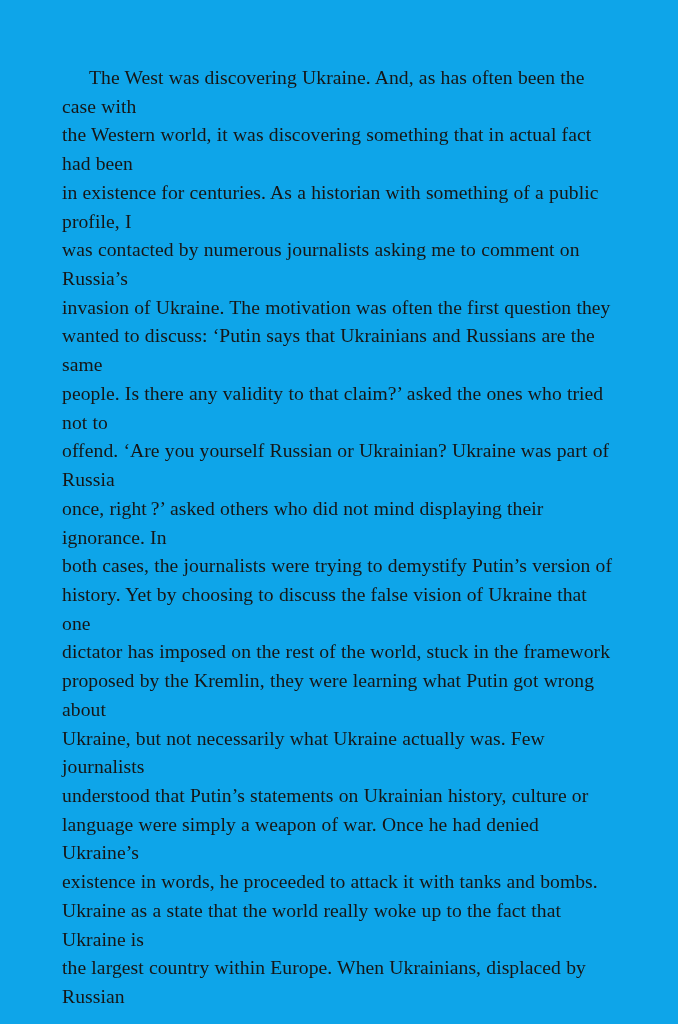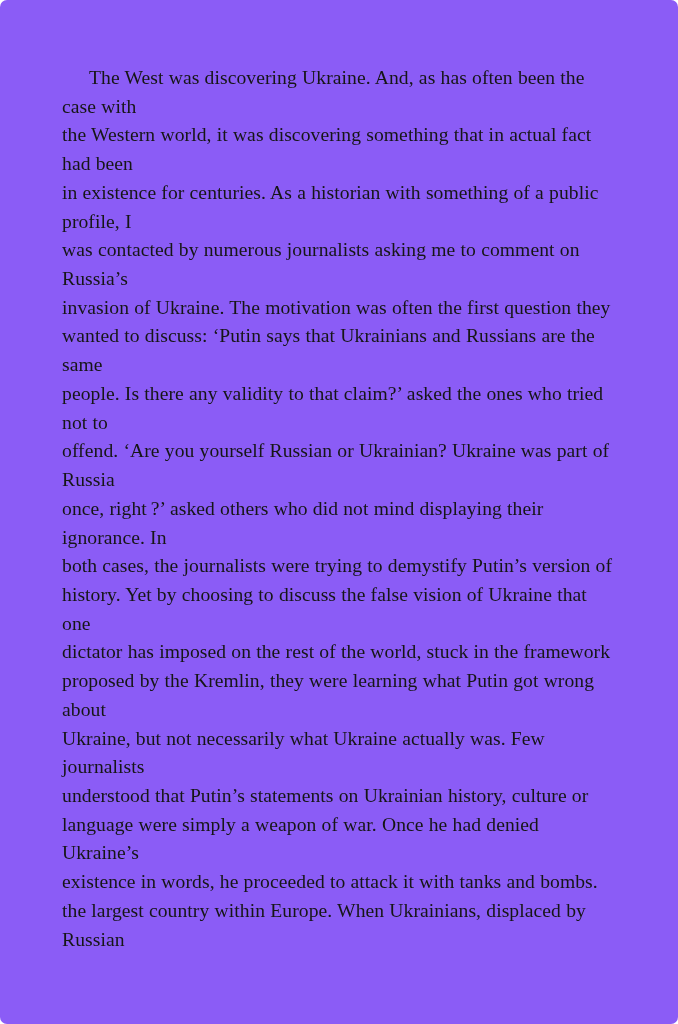--- a/index.html
+++ b/index.html
@@ -47,18 +47,18 @@
   .para .ln {
     display: block;
   }
   .para .ln.indent {
     text-indent: 27px;
   }
 </style>
 </head>
 <body style="color: rgb(22, 22, 22);">
 
-<div class="page" style="background: #8b5cf6; border-radius: 7px;">
+<div class="page" style="background: #0ea5e9;">
   <div class="text-block" id="text-block">
       <p class="para"><span class="ln indent">The West was discovering Ukraine. And, as has often been the case with</span><span class="ln">the Western world, it was discovering something that in actual fact had been</span><span class="ln">in existence for centuries. As a historian with something of a public profile, I</span><span class="ln">was contacted by numerous journalists asking me to comment on Russia’s</span><span class="ln">invasion of Ukraine. The motivation was often the first question they</span><span class="ln">wanted to discuss: ‘Putin says that Ukrainians and Russians are the same</span><span class="ln">people. Is there any validity to that claim?’ asked the ones who tried not to</span><span class="ln">offend. ‘Are you yourself Russian or Ukrainian? Ukraine was part of Russia</span><span class="ln">once, right ?’ asked others who did not mind displaying their ignorance. In</span><span class="ln">both cases, the journalists were trying to demystify Putin’s version of</span><span class="ln">history. Yet by choosing to discuss the false vision of Ukraine that one</span><span class="ln">dictator has imposed on the rest of the world, stuck in the framework</span><span class="ln">proposed by the Kremlin, they were learning what Putin got wrong about</span><span class="ln">Ukraine, but not necessarily what Ukraine actually was. Few journalists</span><span class="ln">understood that Putin’s statements on Ukrainian history, culture or</span><span class="ln">language were simply a weapon of war. Once he had denied Ukraine’s</span><span class="ln">existence in words, he proceeded to attack it with tanks and bombs.</span></p>
-      <p class="para"><span class="ln">the largest country within Europe. When Ukrainians, displaced by Russian</span></p>
+      <p class="para"><span class="ln">Ukraine as a state that the world really woke up to the fact that Ukraine is</span><span class="ln">the largest country within Europe. When Ukrainians, displaced by Russian</span></p>
     </div>
 </div>
 
 </body></html>

